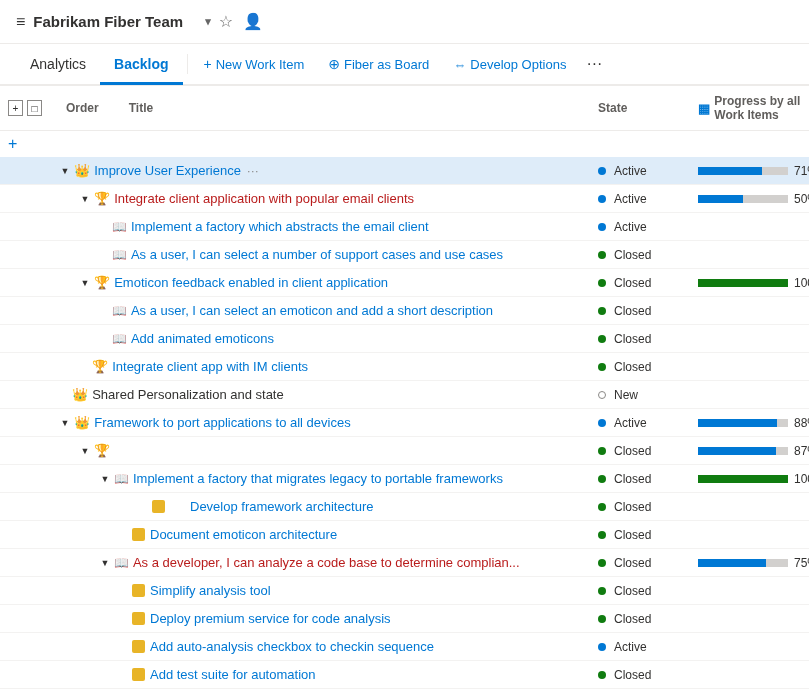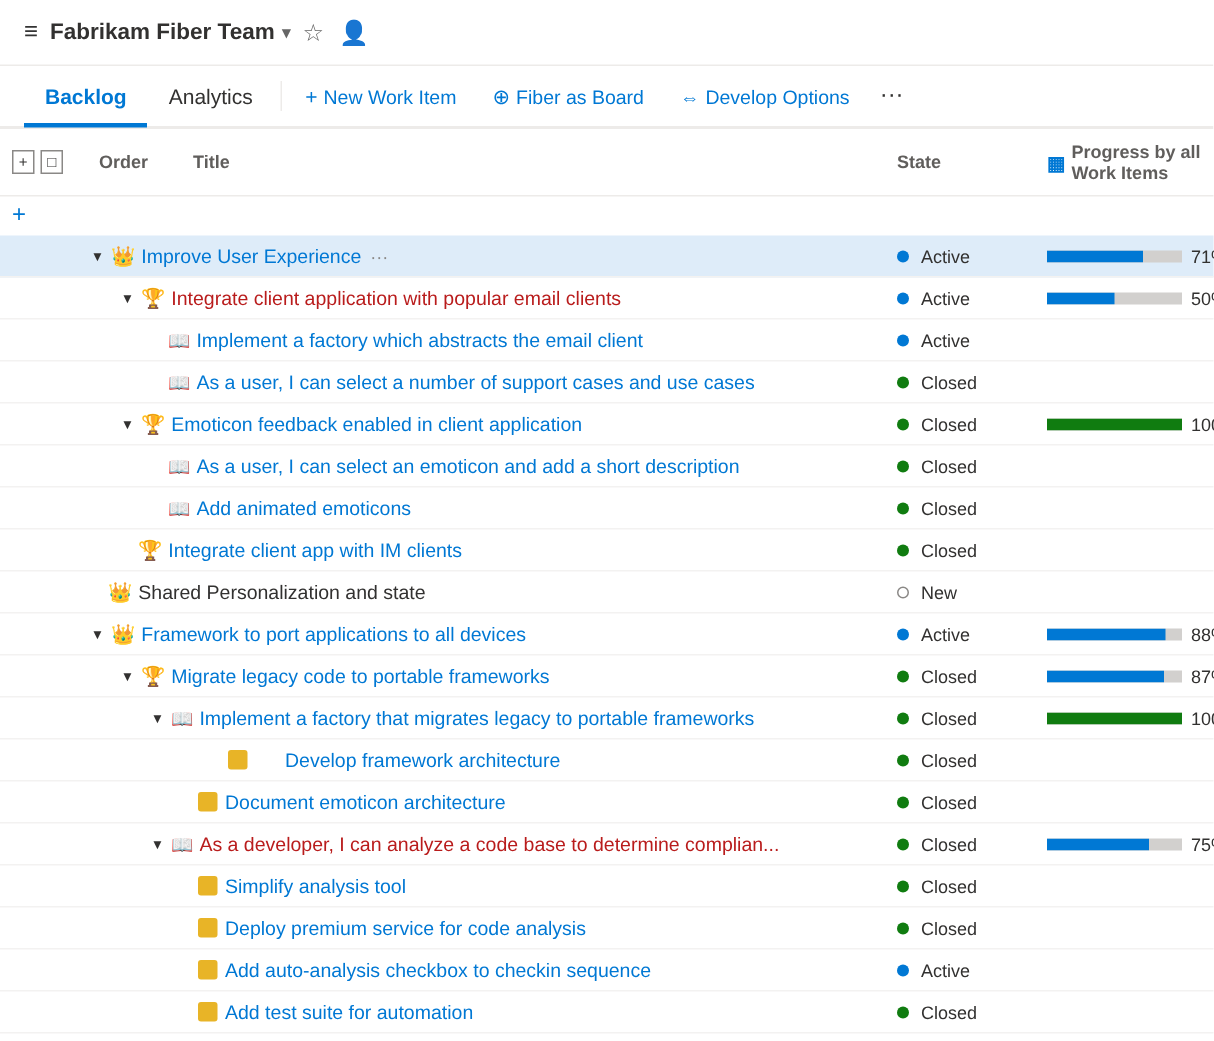--- a/index.html
+++ b/index.html
@@ -1,21 +1,21 @@
 <!DOCTYPE html>
 <html><head>
   <meta charset="utf-8">
   <style>
     * { box-sizing: border-box; margin: 0; padding: 0; }
     body { font-family: 'Segoe UI', Arial, sans-serif; font-size: 13px; color: #323130; background: #fff; width: 809px; height: 694px; overflow: hidden; }
 
     
     .header { display: flex; align-items: center; padding: 8px 16px; border-bottom: 1px solid #edebe9; height: 44px; }
     .header-icon { margin-right: 8px; color: #333; font-size: 16px; }
-    .header-title { font-size: 15px; font-weight: 600; color: #323130; display: flex; align-items: center; gap: 5px; }
+    .header-title { font-size: 15px; font-weight: 600; color: #323130; display: flex; align-items: center; gap: 22px; }
     .header-actions { display: flex; gap: 10px; margin-left: 8px; align-items: center; }
     .header-actions span { font-size: 16px; color: #666; cursor: pointer; }
 
     
     .nav { display: flex; align-items: center; padding: 0 16px; border-bottom: 2px solid #edebe9; height: 42px; gap: 0; }
     .nav-item { padding: 10px 14px; font-size: 14px; cursor: pointer; color: #323130; border-bottom: 3px solid transparent; margin-bottom: -2px; }
     .nav-item.active { color: #0078d4; border-bottom: 3px solid #0078d4; font-weight: 600; }
     .nav-divider { width: 1px; height: 20px; background: #edebe9; margin: 0 4px; }
     .nav-action { display: flex; align-items: center; gap: 4px; padding: 6px 12px; font-size: 13px; color: #0078d4; cursor: pointer; border: none; background: none; }
     .nav-more { padding: 6px 8px; color: #323130; cursor: pointer; font-size: 16px; }
@@ -54,22 +54,22 @@
     <span>Fabrikam Fiber Team</span>
     <span style="color:#666;font-size:11px;">▾</span>
   </span>
   <div class="header-actions">
     <span style="font-size:16px;color:#666;cursor:pointer;">☆</span>
     <span style="font-size:16px;color:#666;cursor:pointer;">👤</span>
   </div>
 </div>
 
 <div class="nav">
+  <span class="nav-item">Analytics</span>
   <span class="nav-item active">Backlog</span>
-  <span class="nav-item">Analytics</span>
   <span class="nav-divider"></span>
   <button class="nav-action">
     <span style="font-size:14px;">+</span>
     <span>New Work Item</span>
   </button>
   <button class="nav-action">
     <span style="font-size:14px;">⊕</span>
     <span>Fiber as Board</span>
   </button>
   <button class="nav-action">
@@ -263,21 +263,20 @@
         <div class="progress-bar" style="width:88%;background:#0078d4;"></div>
       </div>
       <span class="progress-pct">88%</span>
     </div>
       </div>
       <div class="row">
         <div class="cell-order"></div>
         <div class="cell-title" style="padding-left: 28px;">
     <span class="collapse-btn" style="color:#323130;font-size:9px;">▼</span>
     <span style="font-size:13px;color:#8b4513;margin-right:4px;">🏆</span>
-    <span style="color:#0078d4;cursor:pointer;white-space:nowrap;overflow:hidden;text-overflow:ellipsis;">Migrate legacy code to portable frameworks</span>
 
   </div>
         <div class="cell-state">
     <span style="width:8px;height:8px;border-radius:50%;flex-shrink:0;display:inline-block;background:#107c10;"></span>
     <span style="font-size:12px;">Closed</span>
   </div>
         <div class="cell-progress">
       <div class="progress-bar-container">
         <div class="progress-bar" style="width:87%;background:#0078d4;"></div>
       </div>

